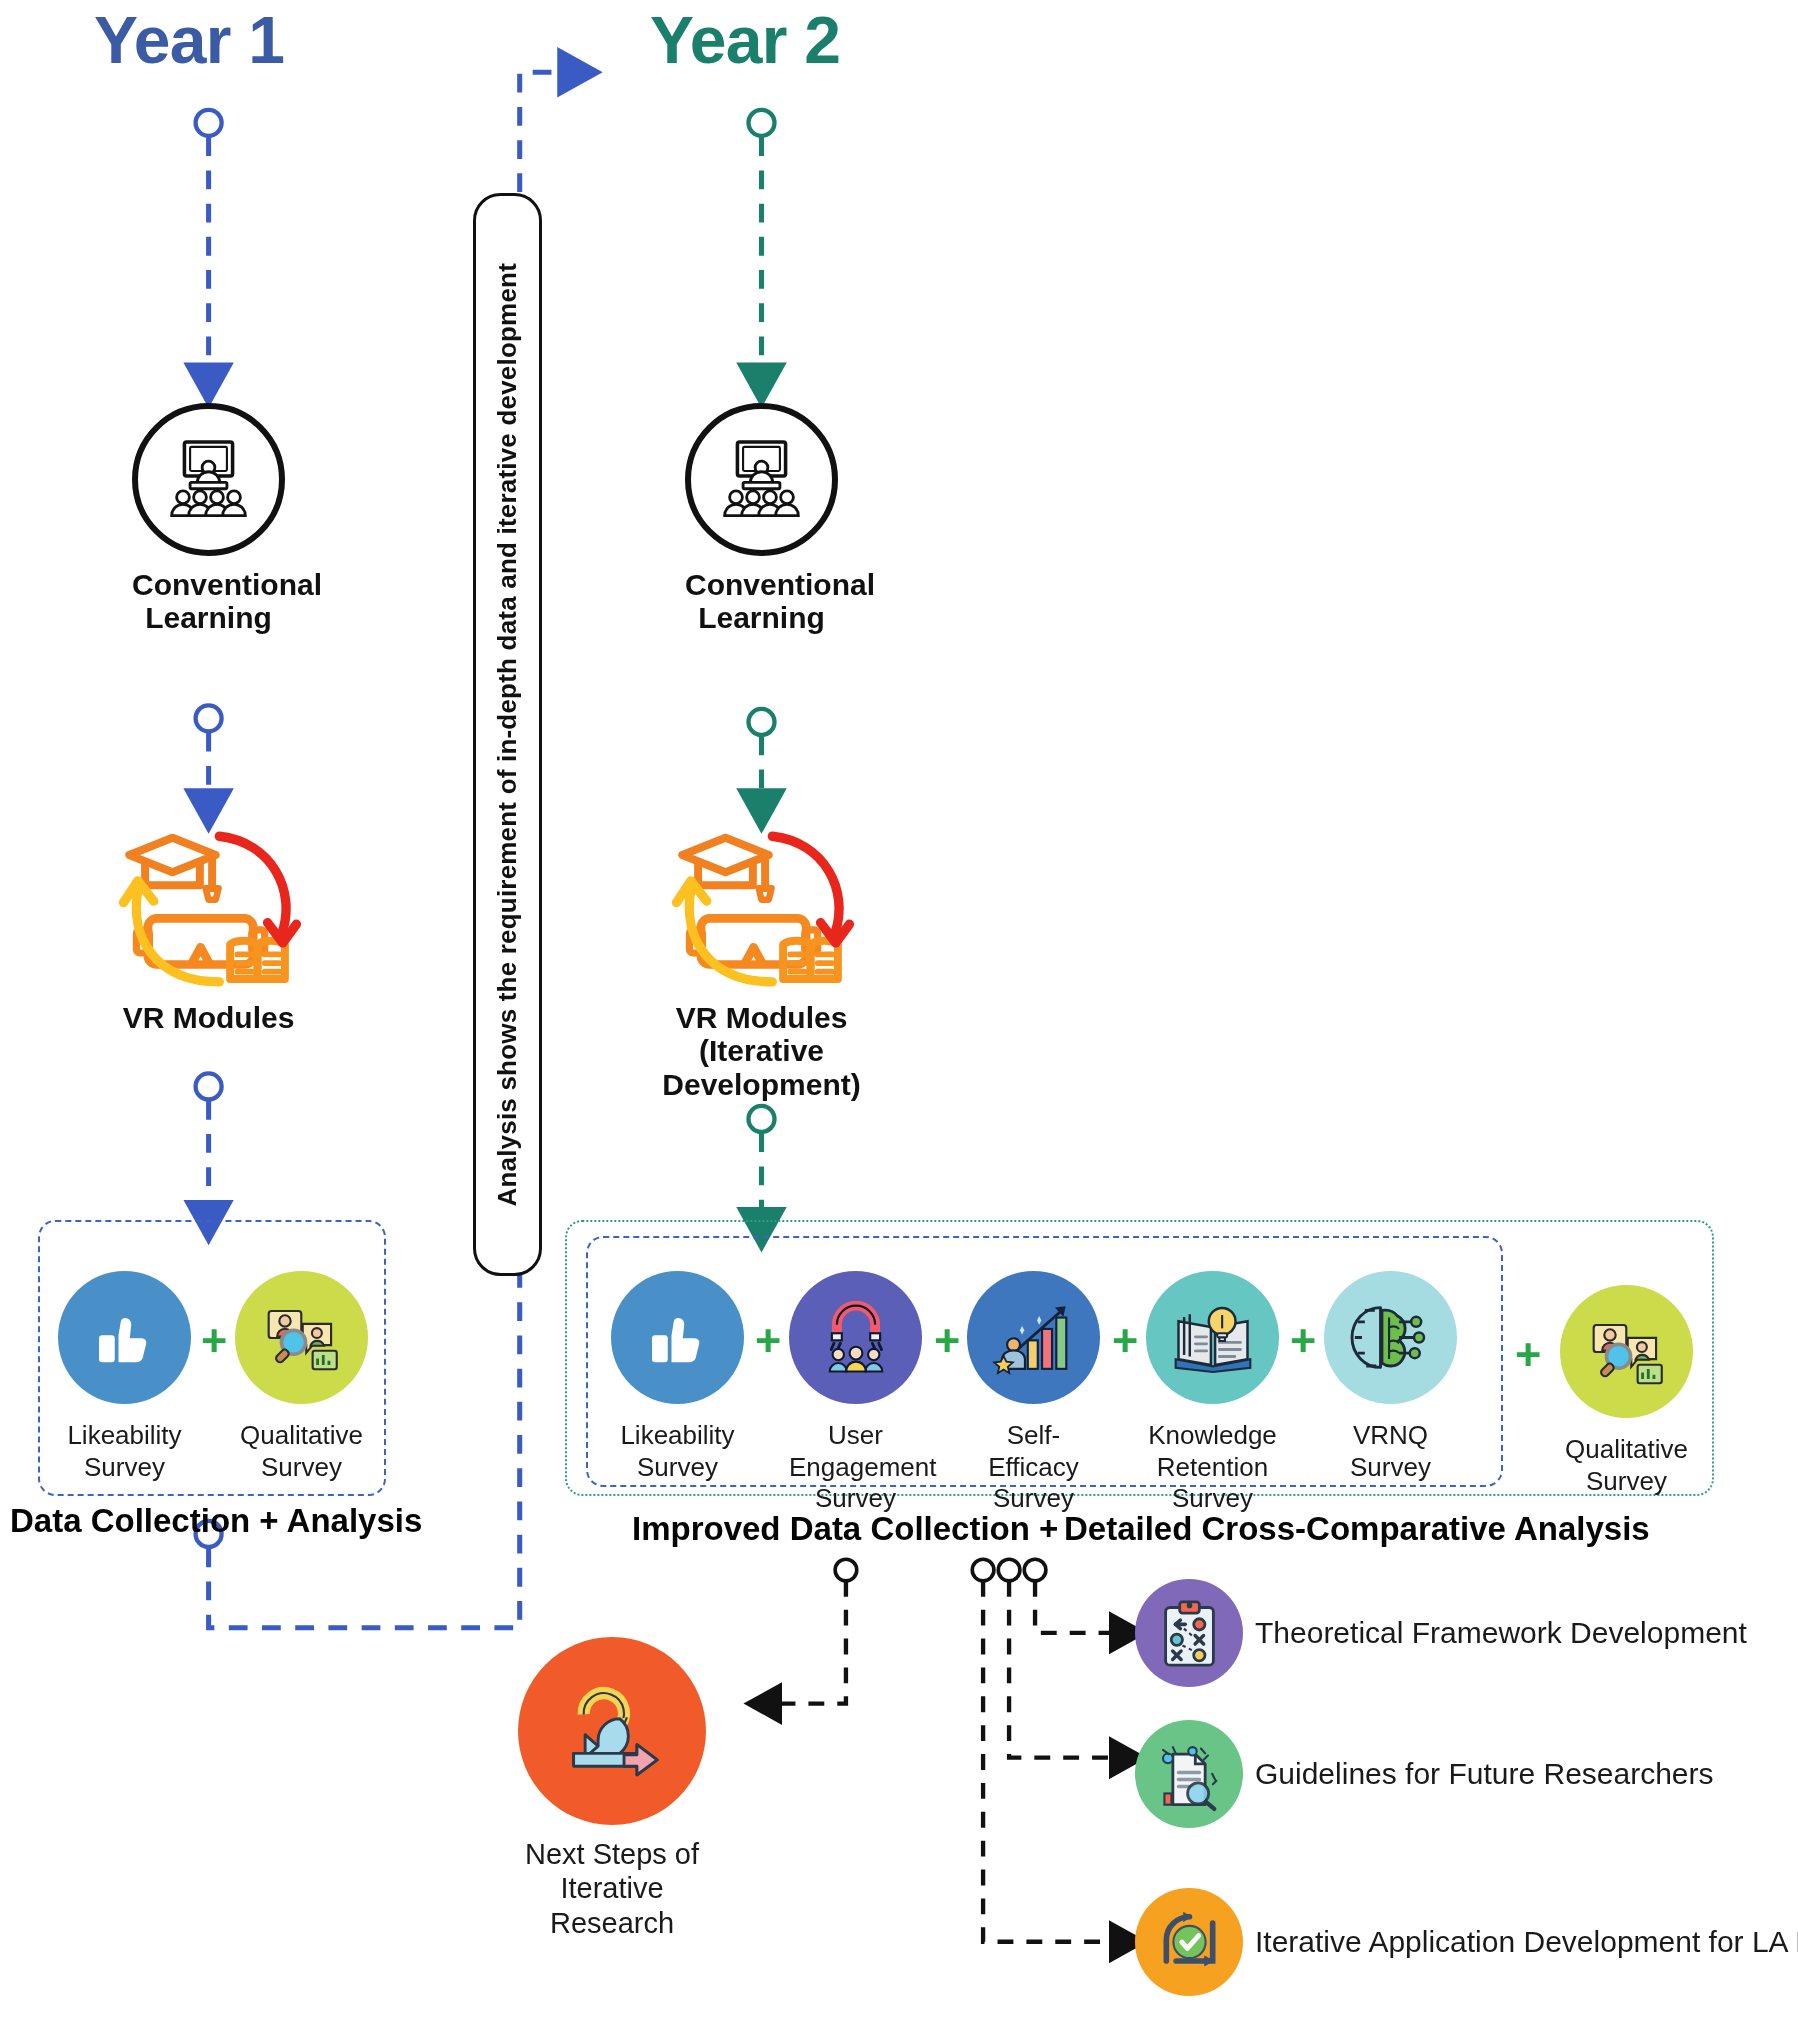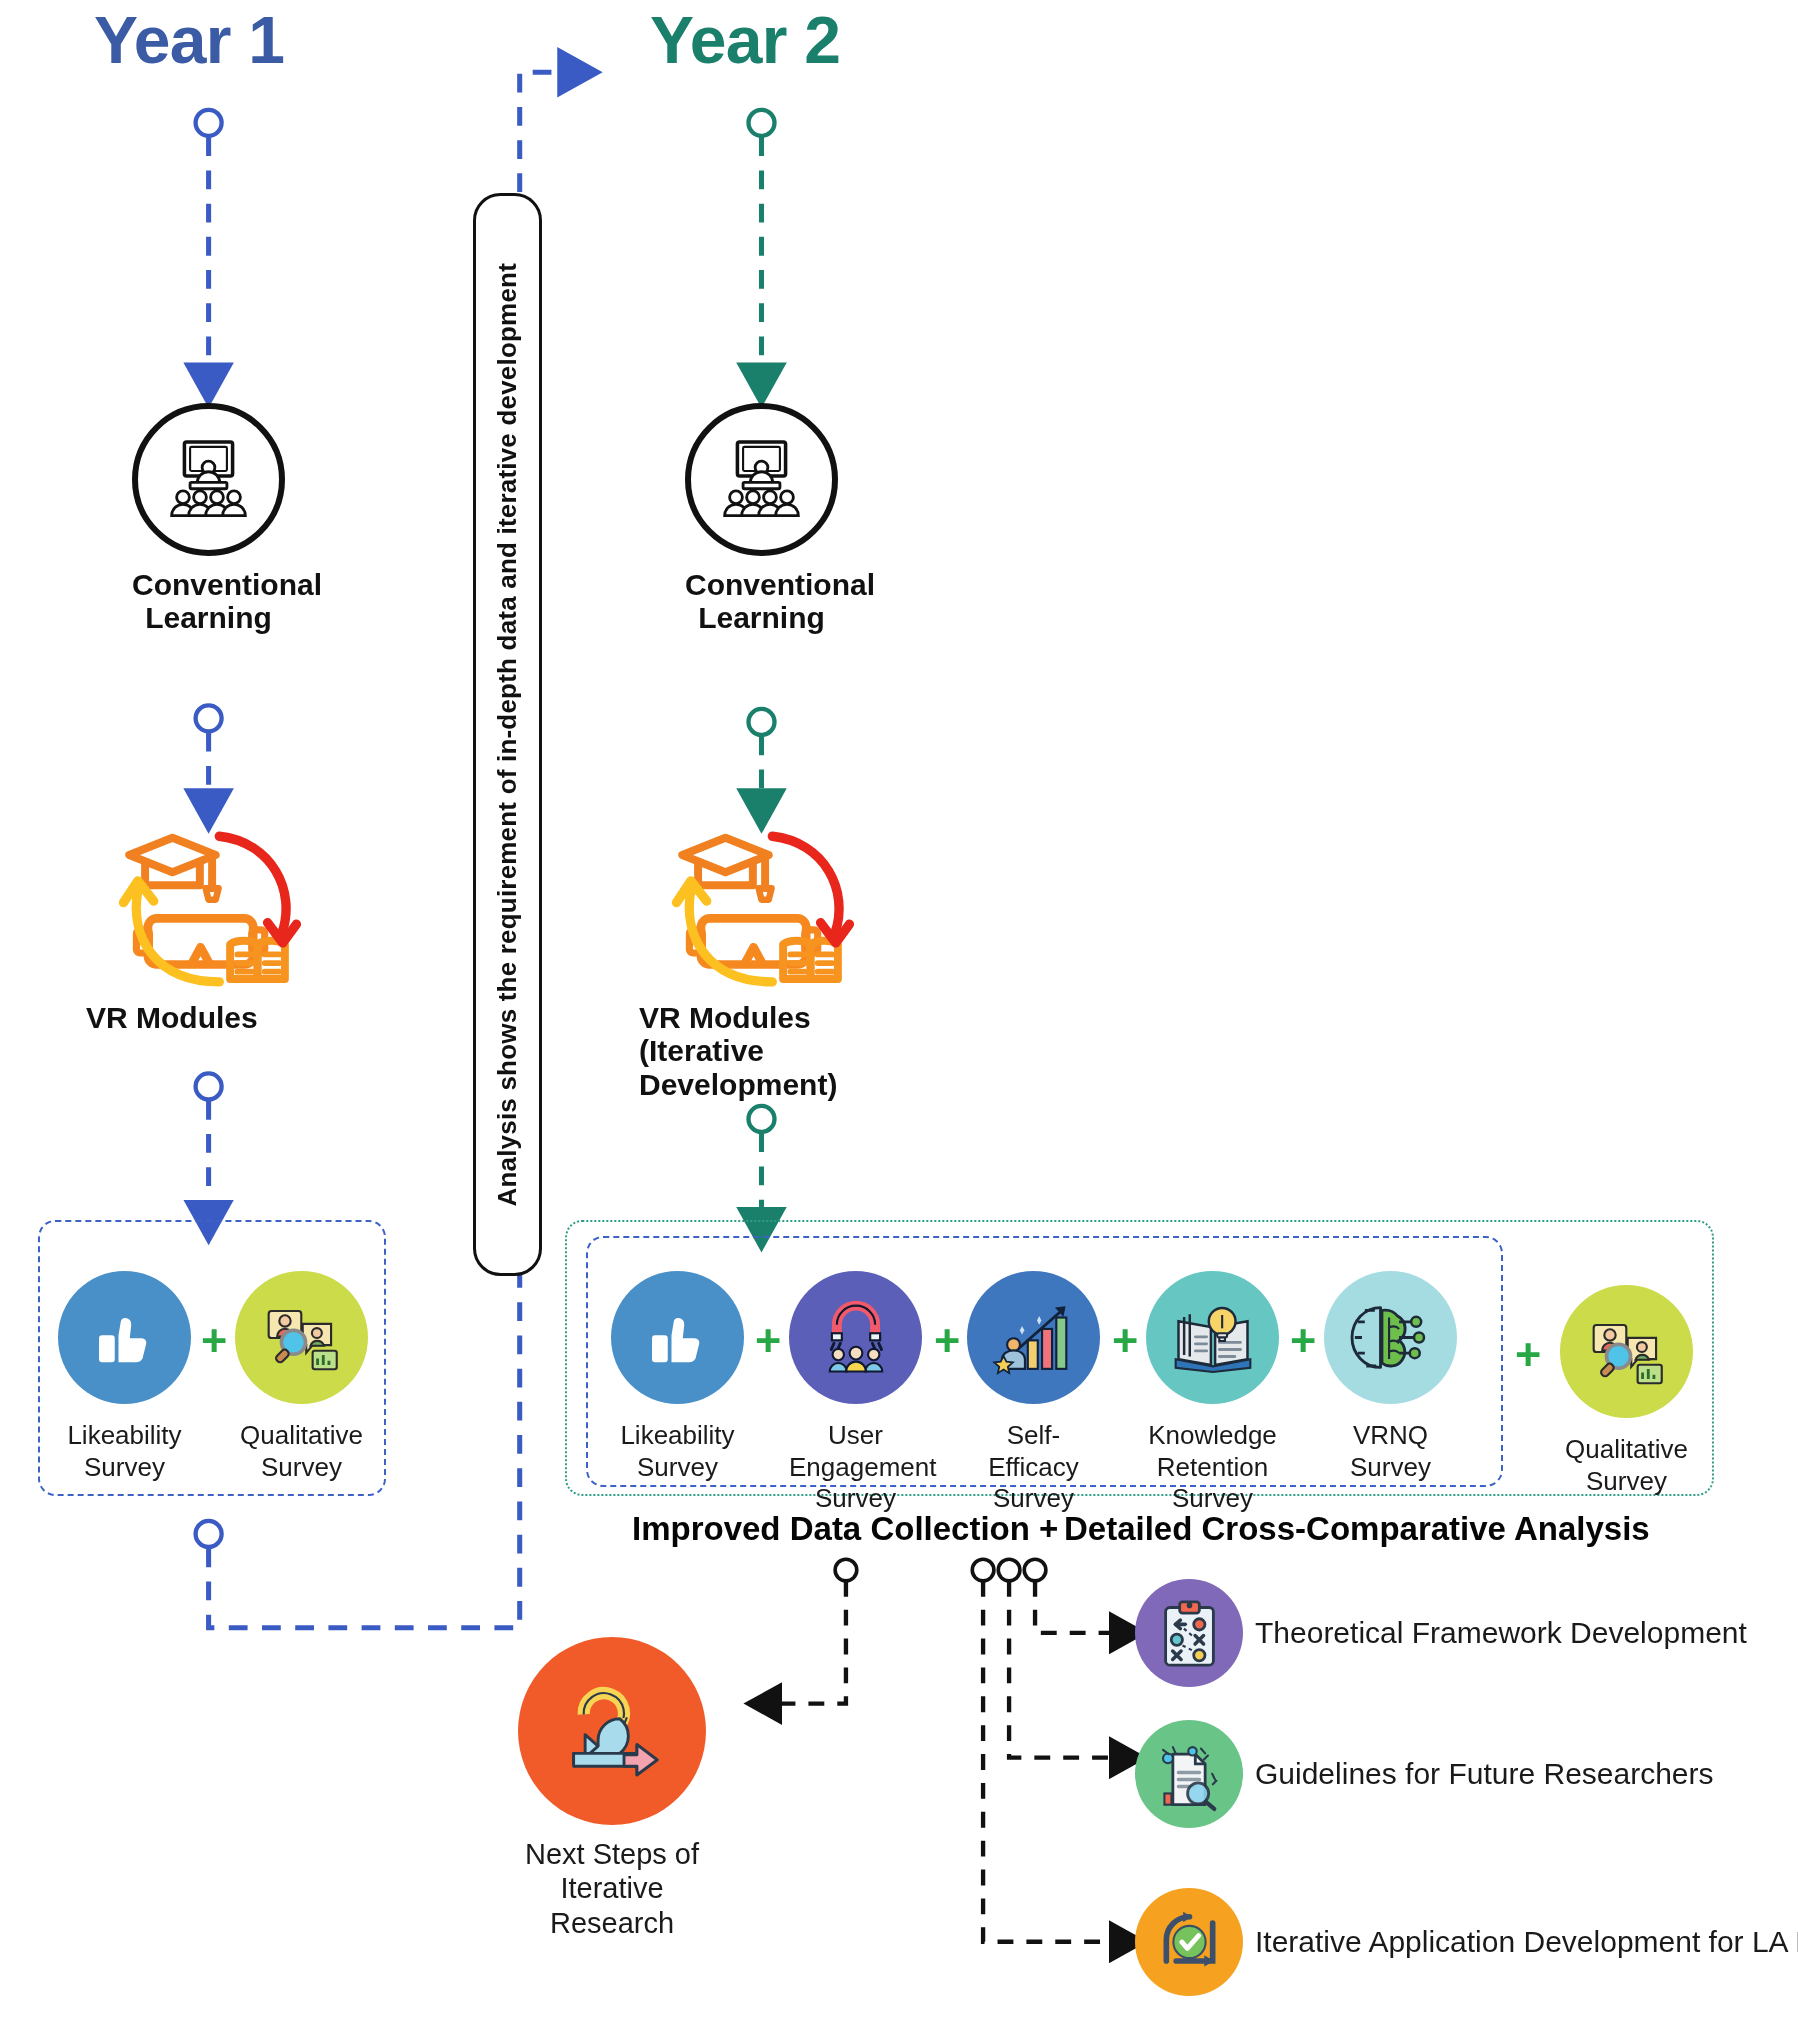--- a/index.html
+++ b/index.html
@@ -32,21 +32,21 @@
     display:flex; align-items:center; justify-content:center;
   }
   .ring-caption {
     margin-top:11.6px; text-align:center; font-weight:bold;
     font-size:30px; line-height:1.12; color:#111111; white-space:nowrap;
   }
 
   
   .vr-node { z-index:3; }
   .vr-caption {
-    margin-top:2.9px; font-weight:bold;
+    margin-top:2.9px; text-align:center; font-weight:bold;
     font-size:30px; line-height:1.12; color:#111111; white-space:nowrap;
   }
 
   
   .note-box {
     z-index:5;
     border:3.6px solid #111111; border-radius:27.4px; background:#ffffff;
     display:flex; align-items:center; justify-content:center;
   }
   .note-text {
@@ -275,20 +275,21 @@
         <circle cx="43" cy="56" r="17" fill="#4FC3E8" stroke="#8a8a8a" stroke-width="5"></circle>
         <rect x="17" y="70" width="20" height="11" rx="5" transform="rotate(-45 27 75)" fill="#C98B52" stroke="#2b2b2b" stroke-width="3"></rect>
         <rect x="70" y="68" width="34" height="26" rx="3" fill="#BCE08A" stroke="#2b2b2b" stroke-width="3"></rect>
         <path d="M77,88 v-9 M85,88 v-14 M93,88 v-6" stroke="#2b6b2b" stroke-width="4"></path>
       </svg>
     </div>
     <div class="slabel">Qualitative
 Survey</div>
   </div>
 
+  <div class="abs group-title" style="left:10px; top:1502px;">Data Collection + Analysis</div>
 
   <div class="abs dbox teal" style="left:565px; top:1220px; width:1149px; height:276px;"></div>
   <div class="abs dbox blue" style="left:586px; top:1236px; width:917px; height:251px;"></div>
 
   <div class="abs survey" style="left:611px; top:1271px; width:133px;">
     <div class="disc" style="width:133px;height:133px;background:#4A90C8;">
       <svg width="75" height="75" viewBox="0 0 100 100">
         <rect x="16" y="47" width="21" height="36" rx="4" fill="#ffffff"></rect>
         <path d="M42,47 L42,83 L66,83 a9,9 0 0 0 9,-9 L79,58 a6,6 0 0 0 -6,-7 L57,51 L59,33 a8,8 0 0 0 -8,-9 a6,6 0 0 0 -6,5 L42,47 Z" fill="#ffffff"></path>
       </svg>

